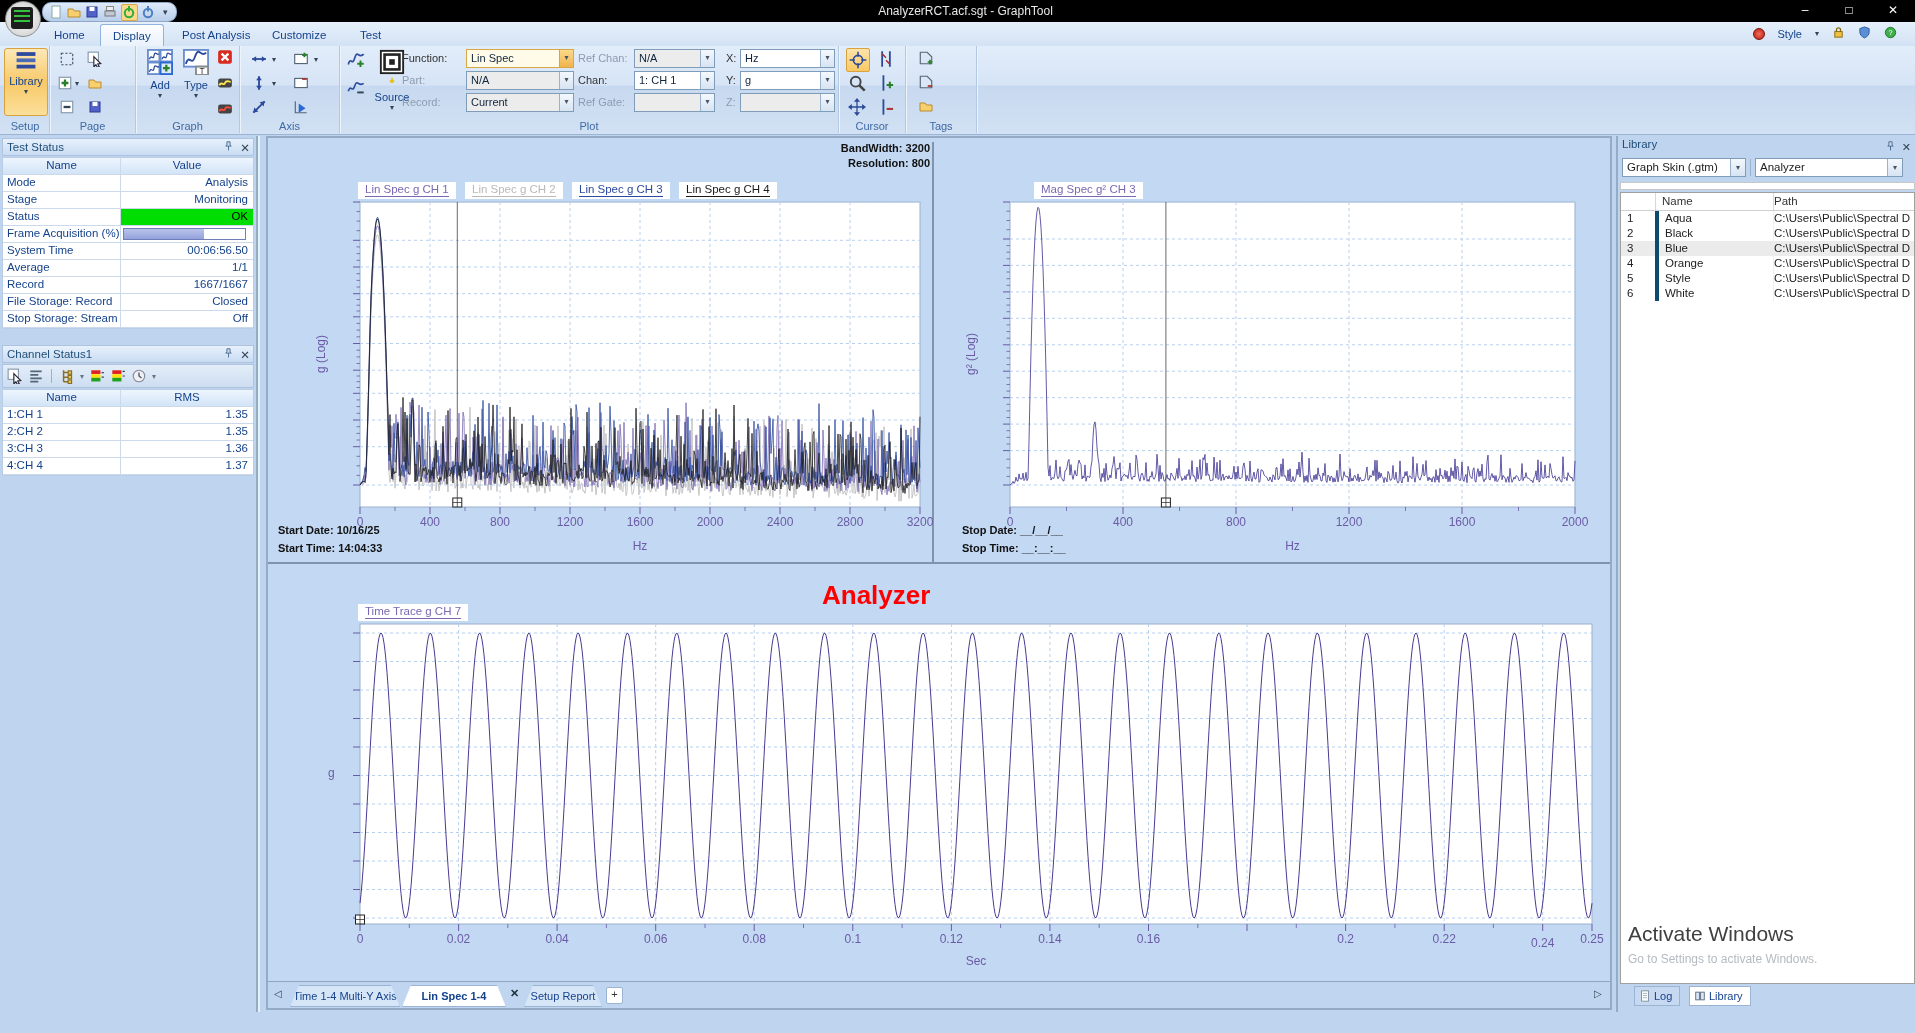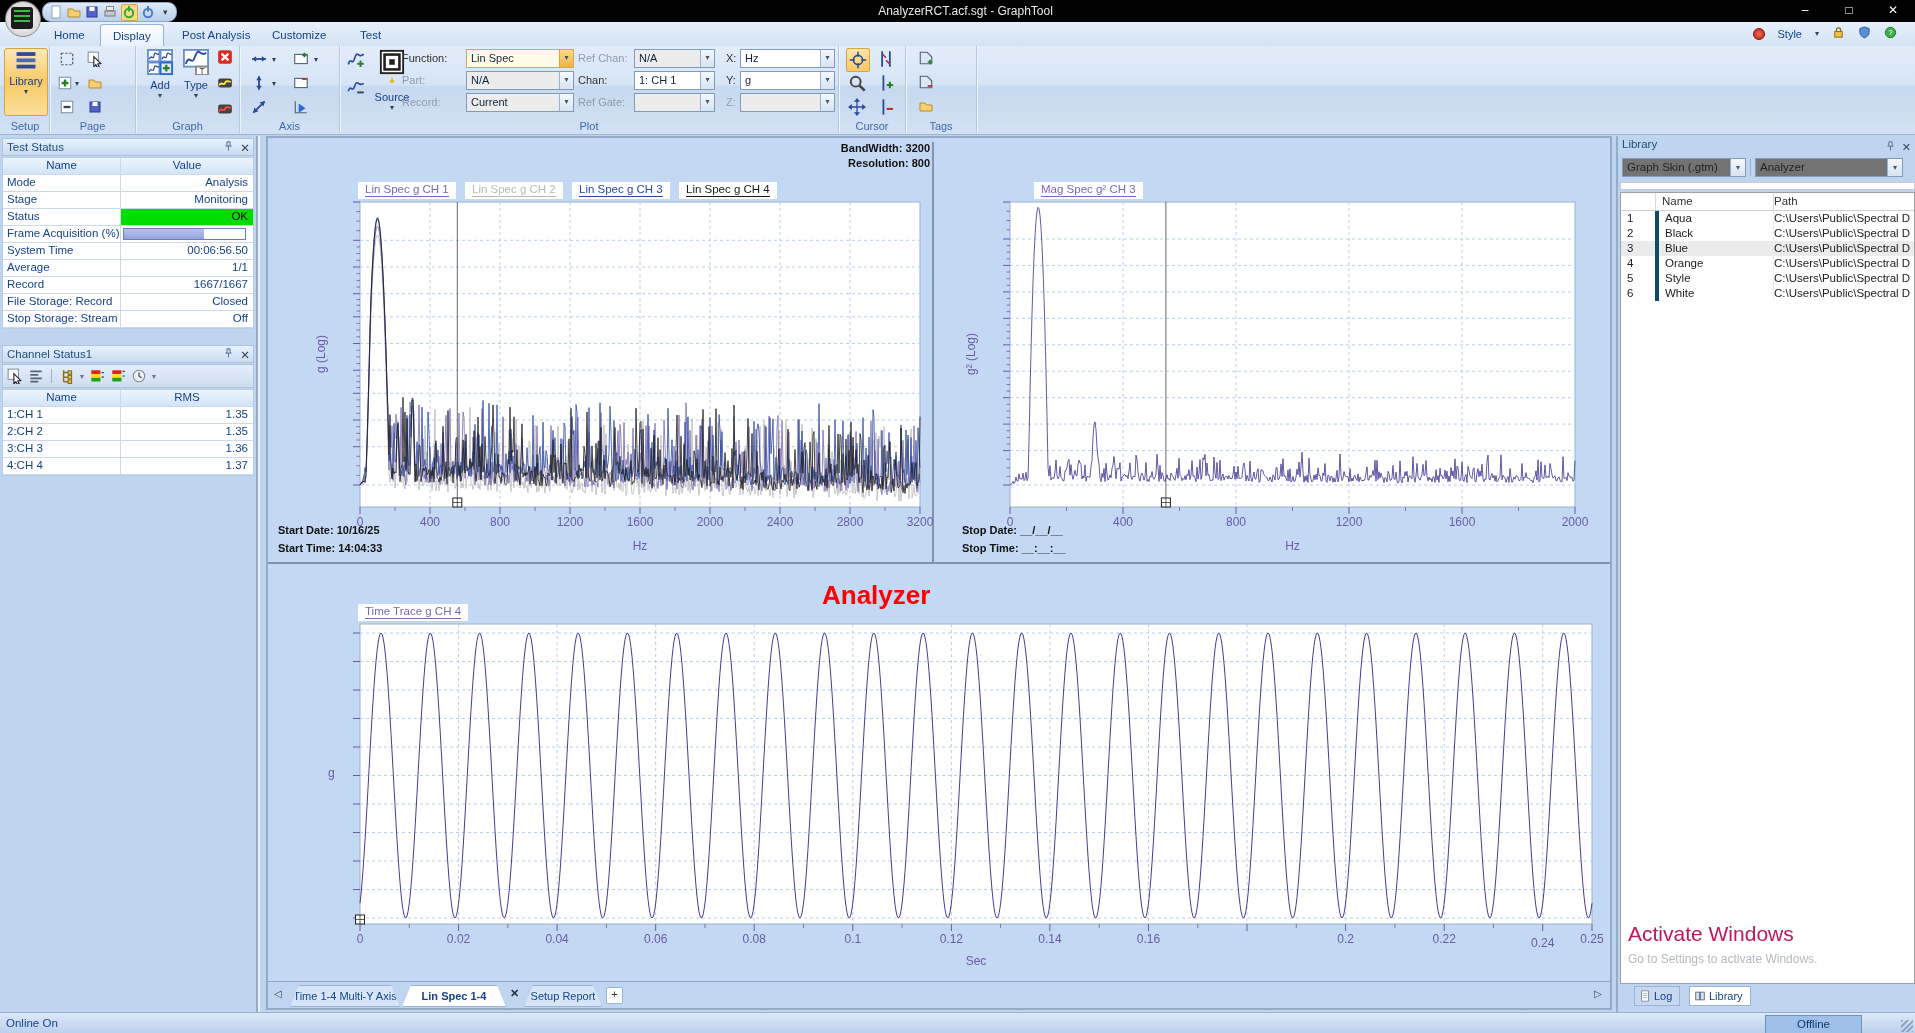--- a/index.html
+++ b/index.html
@@ -80,32 +80,32 @@
         background:#d7e6f7;border:1px solid #9ab4d4;clip-path:polygon(9px 0,calc(100% - 9px) 0,100% 100%,0 100%);}
   .ptab.active{background:#fff;font-weight:bold;}
   .parrow{position:absolute;top:6px;color:#345;font-size:10px;}
   .pclose{position:absolute;top:5px;color:#234;font-size:11px;font-weight:bold;}
   .paddbtn{position:absolute;top:5px;width:15px;height:15px;background:#fff;border:1px solid #9ab4d4;border-radius:2px;
            text-align:center;line-height:13px;color:#333;}
   
   .sideR{position:absolute;left:1616px;top:136px;width:299px;height:876px;background:#bfd4ee;
          border-left:2px solid #93adc9;}
   .rpt{position:absolute;left:4px;top:2px;color:#1f4e79;font-size:11.5px;}
-  .rdd{position:absolute;height:19px;background:#737373;border:1px solid #7f9db9;display:flex;box-sizing:border-box;}
+  .rdd{position:absolute;height:19px;background:#ffffff;border:1px solid #7f9db9;display:flex;box-sizing:border-box;}
   .rdd .val{flex:1;line-height:17px;padding-left:4px;font-size:11.5px;color:#222;white-space:nowrap;overflow:hidden;}
   .rdd .db{width:14px;background:linear-gradient(#f4f8fd,#d7e4f2);border-left:1px solid #9ab2cc;text-align:center;font-size:8px;color:#456;line-height:17px;}
   .libtable{position:absolute;left:2px;top:56px;width:295px;height:792px;background:#fff;border:1px solid #a0a0a0;box-sizing:border-box;overflow:hidden;}
   .librow{display:flex;height:15px;line-height:15px;font-size:11.5px;color:#222;}
   .librow.head{border-bottom:1px solid #d0d0d0;color:#333;height:17px;line-height:17px;}
   .librow.sel{background:#ebebeb;}
   .librow .n0{width:34px;padding-left:6px;box-sizing:border-box;}
   .librow .n1{width:118px;border-left:4px solid #0c4a6e;padding-left:6px;box-sizing:border-box;}
   .librow .n2{flex:1;border-left:1px solid #eee;box-sizing:border-box;white-space:nowrap;overflow:hidden;}
   .librow.head .n1,.librow.head .n2{border-left:1px solid #d8d8d8;}
-  .wm1{position:absolute;left:10px;top:786px;font-size:21px;color:#be185d;}
+  .wm1{position:absolute;left:10px;top:786px;font-size:21px;color:#404040;}
   .wm2{position:absolute;left:10px;top:816px;font-size:12px;color:#b4bac1;}
   .rbtab{position:absolute;top:850px;height:18px;line-height:17px;font-size:11px;color:#15428b;
          background:#c6d9f0;border:1px solid #9ab4d4;padding:0 7px 0 4px;display:flex;align-items:center;gap:3px;}
   .rbtab.active{background:#fff;}
   
   .statusbar{position:absolute;left:0;top:1012px;width:1915px;height:21px;
              background:linear-gradient(#dce9f8,#b9cfeb);border-top:1px solid #98b1d0;}
   .statusbar .lft{position:absolute;left:6px;top:4px;color:#15428b;font-size:11.5px;}
   .offbox{position:absolute;left:1765px;top:2px;width:95px;height:17px;background:#9dbfe8;border:1px solid #6d93c0;
           text-align:center;line-height:16px;color:#0f3a6e;font-size:11.5px;}
@@ -851,21 +851,21 @@
               <line x1="461.0" y1="306" x2="461.0" y2="313" stroke="#6b5ba6"></line>
               <line x1="517.5" y1="306" x2="517.5" y2="310" stroke="#6b5ba6" stroke-width=".8"></line>
               <line x1="574.0" y1="306" x2="574.0" y2="313" stroke="#6b5ba6"></line>
               <path d="M9 284.0L10 283.2L11 282.5L12 280.4L13 282.5L14 281.0L15 276.1L16 279.9L17 280.2L18 272.9L19 278.0L20 277.7L21 278.2L22 272.1L23 279.6L24 278.1L25 271.3L26 279.7L27 277.3L28 240.5L29 192.6L30 150.1L31 113.1L32 81.6L33 55.6L34 35.1L35 20.0L36 10.4L37 6.3L38 7.7L39 14.5L40 26.8L41 44.6L42 67.9L43 96.7L44 130.9L45 170.6L46 215.8L47 266.5L48 275.1L49 264.6L50 279.1L51 276.8L52 277.0L53 277.4L54 271.0L55 259.0L56 274.6L57 277.8L58 275.9L59 265.6L60 276.2L61 277.7L62 279.8L63 279.9L64 269.9L65 269.3L66 266.3L67 260.1L68 258.4L69 274.1L70 263.6L71 273.9L72 278.4L73 273.8L74 269.3L75 274.3L76 274.8L77 263.5L78 259.1L79 262.0L80 263.4L81 278.0L82 274.9L83 276.9L84 263.9L85 280.3L86 275.8L87 275.1L88 276.4L89 276.1L90 265.3L91 259.7L92 236.4L93 223.5L94 220.9L95 228.7L96 246.8L97 256.8L98 263.0L99 276.6L100 280.7L101 272.3L102 276.5L103 267.4L104 280.5L105 262.3L106 273.1L107 279.2L108 277.3L109 273.9L110 276.8L111 267.4L112 263.9L113 255.5L114 265.4L115 277.8L116 267.3L117 267.8L118 268.1L119 261.7L120 280.0L121 276.0L122 275.4L123 273.5L124 273.7L125 275.6L126 274.4L127 277.7L128 270.0L129 261.9L130 275.7L131 278.5L132 275.6L133 275.2L134 275.8L135 254.1L136 258.3L137 270.8L138 277.6L139 280.2L140 274.1L141 272.1L142 274.7L143 279.2L144 276.2L145 261.5L146 280.2L147 278.3L148 280.5L149 275.1L150 276.2L151 270.5L152 276.6L153 278.3L154 276.4L155 272.9L156 253.3L157 267.0L158 280.4L159 264.4L160 278.1L161 271.6L162 274.2L163 279.8L164 280.2L165 277.0L166 273.6L167 278.2L168 277.4L169 279.5L170 272.0L171 273.9L172 275.5L173 278.0L174 279.3L175 273.9L176 267.3L177 277.3L178 257.3L179 274.5L180 275.7L181 279.7L182 277.3L183 278.5L184 274.7L185 278.8L186 273.3L187 274.7L188 268.6L189 278.6L190 274.3L191 259.6L192 275.2L193 274.6L194 277.2L195 280.7L196 266.0L197 278.2L198 272.4L199 258.5L200 278.4L201 274.3L202 256.7L203 258.7L204 253.4L205 274.7L206 262.0L207 274.3L208 273.4L209 279.2L210 279.9L211 278.7L212 279.3L213 256.1L214 272.5L215 277.2L216 261.3L217 278.4L218 277.8L219 259.2L220 279.7L221 275.6L222 273.0L223 279.2L224 276.1L225 275.5L226 275.2L227 278.0L228 274.5L229 277.6L230 277.4L231 277.8L232 273.2L233 265.2L234 278.3L235 271.0L236 277.7L237 265.4L238 277.4L239 277.3L240 277.4L241 276.3L242 265.4L243 261.9L244 268.3L245 280.1L246 274.4L247 277.8L248 280.0L249 260.0L250 277.2L251 280.5L252 275.6L253 271.0L254 278.0L255 278.0L256 271.2L257 267.7L258 281.4L259 280.2L260 268.7L261 269.3L262 270.0L263 273.9L264 274.8L265 275.8L266 276.5L267 279.5L268 279.6L269 276.0L270 278.6L271 281.0L272 273.8L273 275.5L274 278.9L275 266.9L276 266.6L277 278.6L278 278.0L279 275.0L280 262.9L281 275.5L282 257.7L283 275.4L284 274.5L285 277.2L286 279.8L287 268.9L288 280.0L289 267.8L290 281.0L291 279.5L292 275.4L293 280.5L294 280.0L295 276.1L296 268.2L297 273.8L298 261.0L299 276.1L300 265.7L301 251.2L302 270.9L303 281.3L304 275.0L305 279.9L306 274.3L307 281.4L308 257.2L309 273.8L310 278.2L311 281.0L312 279.4L313 274.1L314 278.7L315 273.2L316 278.5L317 266.8L318 274.5L319 274.6L320 279.9L321 280.0L322 272.0L323 274.7L324 262.5L325 279.9L326 281.4L327 274.0L328 275.6L329 279.9L330 275.2L331 275.7L332 281.2L333 276.8L334 281.0L335 277.4L336 269.3L337 280.9L338 275.2L339 253.0L340 274.3L341 279.7L342 277.4L343 270.6L344 274.9L345 275.5L346 275.8L347 275.7L348 281.0L349 267.6L350 280.2L351 277.1L352 280.0L353 275.1L354 274.3L355 277.6L356 279.6L357 272.9L358 280.8L359 276.1L360 278.5L361 280.1L362 279.0L363 279.7L364 277.9L365 271.9L366 265.9L367 279.1L368 278.9L369 274.4L370 276.2L371 274.6L372 269.5L373 274.7L374 259.2L375 280.2L376 259.3L377 278.5L378 270.8L379 277.0L380 272.1L381 275.6L382 276.9L383 281.7L384 276.4L385 277.6L386 280.9L387 270.4L388 272.4L389 279.1L390 279.3L391 277.1L392 264.4L393 278.0L394 278.5L395 271.1L396 279.9L397 282.1L398 280.2L399 259.9L400 279.4L401 282.0L402 275.9L403 277.2L404 270.7L405 274.9L406 270.3L407 281.0L408 275.1L409 274.9L410 276.5L411 277.8L412 255.7L413 276.2L414 281.2L415 274.8L416 262.4L417 275.7L418 277.4L419 279.2L420 276.3L421 273.2L422 263.3L423 274.9L424 273.9L425 259.5L426 275.4L427 279.9L428 276.0L429 278.9L430 277.3L431 281.0L432 275.8L433 276.0L434 281.3L435 268.6L436 279.1L437 274.6L438 281.4L439 267.3L440 275.1L441 274.4L442 277.9L443 276.3L444 269.1L445 278.0L446 270.2L447 280.8L448 274.9L449 280.6L450 266.6L451 274.8L452 269.9L453 277.4L454 257.9L455 278.3L456 265.1L457 266.1L458 278.8L459 279.8L460 276.9L461 261.1L462 278.7L463 280.4L464 275.6L465 273.4L466 281.7L467 265.3L468 269.2L469 275.3L470 276.2L471 277.7L472 268.8L473 266.8L474 280.3L475 281.1L476 271.9L477 267.6L478 275.7L479 269.9L480 275.1L481 263.1L482 277.8L483 280.7L484 277.6L485 278.4L486 260.7L487 254.1L488 277.8L489 279.1L490 275.1L491 272.5L492 277.0L493 274.5L494 280.2L495 274.5L496 280.8L497 279.6L498 277.2L499 275.1L500 253.8L501 278.8L502 274.4L503 276.1L504 276.6L505 281.3L506 277.8L507 275.5L508 281.4L509 267.4L510 276.3L511 281.3L512 279.1L513 276.1L514 278.1L515 274.6L516 275.2L517 276.2L518 279.7L519 279.5L520 278.2L521 262.5L522 279.7L523 276.3L524 276.9L525 271.6L526 276.8L527 277.2L528 277.4L529 278.3L530 280.0L531 279.4L532 281.7L533 277.0L534 275.4L535 269.8L536 279.1L537 258.8L538 281.1L539 279.6L540 260.7L541 276.4L542 277.0L543 277.4L544 263.9L545 276.6L546 276.6L547 275.0L548 276.6L549 262.5L550 267.5L551 273.7L552 277.1L553 276.3L554 274.8L555 279.8L556 279.6L557 277.1L558 275.8L559 278.9L560 280.8L561 280.8L562 255.7L563 277.3L564 277.3L565 276.3L566 279.6L567 271.6L568 274.9L569 275.1L570 277.1L571 276.2L572 280.3L573 278.5L574 259.9" fill="none" stroke="#3a3190" stroke-width="0.8"></path>
               <line x1="164.9" y1="1" x2="164.9" y2="306" stroke="#444" stroke-width="0.8"></line>
               <rect x="160.4" y="297" width="9" height="9" fill="#fff" stroke="#222"></rect>
               <path d="M160.4 301.5h9M164.9 297v9" stroke="#222" stroke-width=".7"></path>
             </svg></div>
         </div>
         <div style="position: absolute; left: 0px; top: 0px;">
-          <div class="leg" style="left: 90px; top: 466px;"><span style="color: rgb(122, 104, 178);">Time Trace g CH 4</span></div>
+          <div class="leg" style="left: 90px; top: 466px;"><span style="color: rgb(122, 104, 178);">Time Trace g CH 7</span></div>
           <div class="cur" style="left: 102px; top: 492px; color: rgb(122, 104, 178);">x: 0, y: -1.79173 Locked</div>
           <div class="big-title" style="left: 554px; top: 442px; color: rgb(255, 0, 0);">Analyzer</div>
           <div class="chartlabel" style="left: 60px; top: 628px;">g</div>
           <div class="chartlabel" style="left: 92px; top: 794px; transform: translateX(-50%);">0</div>
           <div class="chartlabel" style="left: 190.56px; top: 794px; transform: translateX(-50%);">0.02</div>
           <div class="chartlabel" style="left: 289.12px; top: 794px; transform: translateX(-50%);">0.04</div>
           <div class="chartlabel" style="left: 387.68px; top: 794px; transform: translateX(-50%);">0.06</div>
           <div class="chartlabel" style="left: 486.24px; top: 794px; transform: translateX(-50%);">0.08</div>
           <div class="chartlabel" style="left: 584.8px; top: 794px; transform: translateX(-50%);">0.1</div>
           <div class="chartlabel" style="left: 683.36px; top: 794px; transform: translateX(-50%);">0.12</div>
@@ -1028,18 +1028,13 @@
             <svg width="12" height="12" viewBox="0 0 14 14" xmlns="http://www.w3.org/2000/svg">
               <rect x="2" y="2.5" width="4.3" height="9" fill="#d6e4f5" stroke="#567"></rect>
               <rect x="7.7" y="2.5" width="4.3" height="9" fill="#d6e4f5" stroke="#567"></rect>
             </svg>
           </span>
           <span>Library</span>
         </div>
       </div>
   </div>
 
-  <div class="statusbar">
-    <span class="lft">Online On</span>
-    <div class="offbox">Offline</div>
-    <div class="grip"></div>
-  </div>
 </div>
 
 </body></html>

